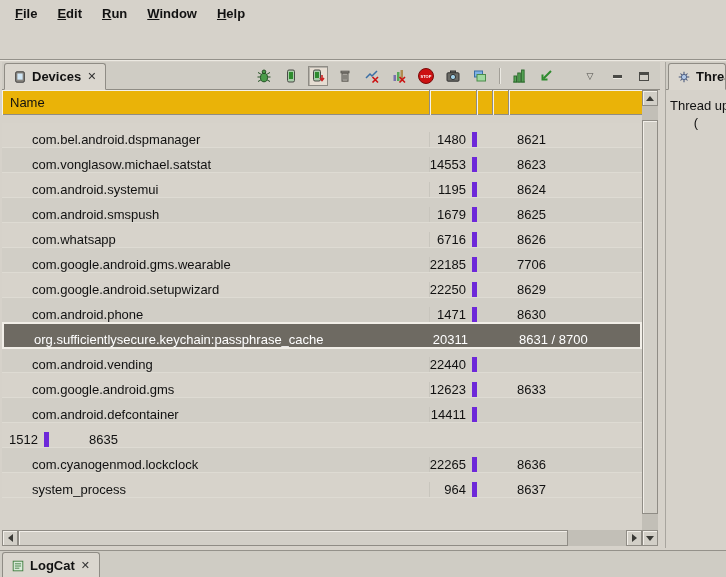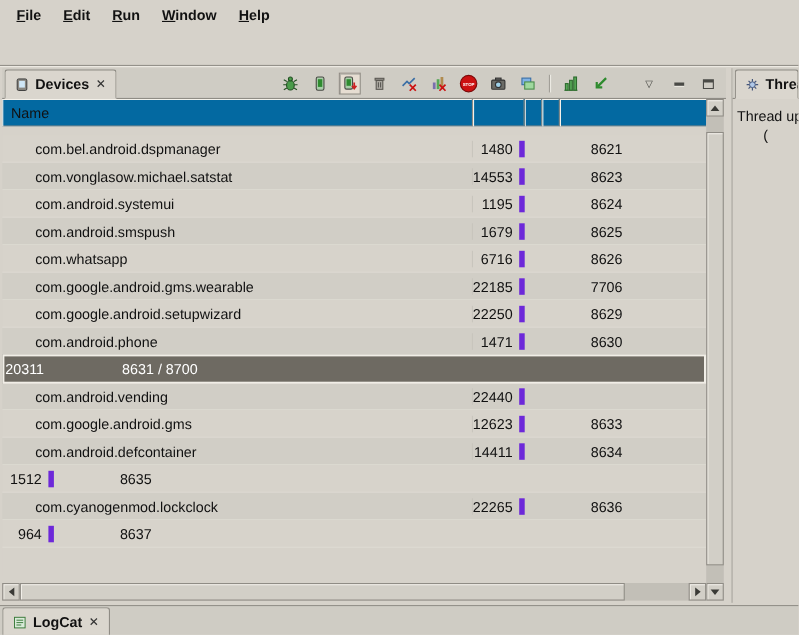--- a/index.html
+++ b/index.html
@@ -50,39 +50,39 @@
   .stop-badge { width:16px; height:16px; border-radius:50%; background:#cc1111;
     border:1px solid #7a0a0a; color:#fff; font-size:4px; font-weight:bold;
     display:flex; align-items:center; justify-content:center; letter-spacing:0; }
 
   .minimize-glyph { width:9px; height:3px; background:#4a4a46; box-shadow:0 1px 0 #ecEae3; }
   .maximize-glyph { width:10px; height:9px; border:1px solid #4a4a46; border-top:3px solid #4a4a46; background:transparent; }
   .tri-down { font-size:9px; color:#4a4a46; line-height:1; }
 
   
   .header-row { position:absolute; top:28px; left:0; width:640px; height:25px;
-    display:flex; background:#0369a1;text-align:center; }
+    display:flex; background:#eab308;text-align:center; }
   .header-cell { height:100%; display:flex; align-items:center; padding-left:8px;
     border-right:1px solid #8f8c85;
     box-shadow:inset 0 1px 0 #f4f1ea, inset 1px 0 0 #f4f1ea, inset 0 -1px 0 #8f8c85; }
   .hc-name { width:428px; }
   .hc-pid  { width:47px; }
   .hc-s1, .hc-s2 { width:16px; padding-left:0; }
   .hc-port { flex:1; border-right:none; }
 
   .table-body { position:absolute; top:53px; left:0; width:640px; height:409px;
     padding-top:8px; background:#d6d2ca; overflow:hidden; }
-  .trow { height:25px; display:flex; align-items:center; background:#d7d3cb;
+  .trow { height:25px; display:flex; align-items:flex-end; background:#d7d3cb;
     border-bottom:1px solid #dedbd3; }
   .trow:nth-child(even) { background:#d1cec6; }
   .cell { display:flex; align-items:center; overflow:hidden; white-space:nowrap; }
   .c-name { width:428px; padding-left:30px; border-right:1px solid #c8c5bd; }
   .c-pid  { width:47px;  justify-content:flex-end; padding-right:6px; border-right:5px solid #6d28d9; }
   .c-s1, .c-s2 { width:16px; border-right:1px solid #c8c5bd; }
-  .c-port { flex:1; padding-left:8px;margin-left:20px; }
+  .c-port { flex:1; padding-left:8px; }
   .trow.selected { background:#6e6a62; color:#ffffff; border:2px solid #f1eee7; height:27px; margin:-1px 0; position:relative; z-index:2; }
   .trow.selected .cell { border-right-color:transparent; }
 
   
   .vscroll { position:absolute; left:640px; top:28px; width:16px; height:456px; background:#c2bfb7; }
   .hscroll { position:absolute; left:0; top:468px; width:640px; height:16px; background:#c2bfb7; }
   .sb-btn { position:absolute; width:16px; height:16px; background:#d2cfc7; border:1px solid #8f8c85;
     box-shadow:inset 1px 1px 0 #f2efe9; display:flex; align-items:center; justify-content:center; }
   .sb-thumb { position:absolute; background:#d2cfc7; border:1px solid #8f8c85; box-shadow:inset 1px 1px 0 #f2efe9; }
   .arr { width:0; height:0; }
@@ -295,20 +295,21 @@
           <div class="cell c-port">8629</div>
         </div>
         <div class="trow">
           <div class="cell c-name">com.android.phone</div>
           <div class="cell c-pid">1471</div>
           <div class="cell c-s1"></div>
           <div class="cell c-s2"></div>
           <div class="cell c-port">8630</div>
         </div>
         <div class="trow selected">
+          <div class="cell c-name">org.sufficientlysecure.keychain:passphrase_cache</div>
           <div class="cell c-pid">20311</div>
           <div class="cell c-s1"></div>
           <div class="cell c-s2"></div>
           <div class="cell c-port">8631 / 8700</div>
         </div>
         <div class="trow">
           <div class="cell c-name">com.android.vending</div>
           <div class="cell c-pid">22440</div>
           <div class="cell c-s1"></div>
           <div class="cell c-s2"></div>
@@ -318,36 +319,36 @@
           <div class="cell c-pid">12623</div>
           <div class="cell c-s1"></div>
           <div class="cell c-s2"></div>
           <div class="cell c-port">8633</div>
         </div>
         <div class="trow">
           <div class="cell c-name">com.android.defcontainer</div>
           <div class="cell c-pid">14411</div>
           <div class="cell c-s1"></div>
           <div class="cell c-s2"></div>
-          <div class="cell c-port">8634</div>
         </div>
         <div class="trow">
           <div class="cell c-pid">1512</div>
           <div class="cell c-s1"></div>
           <div class="cell c-s2"></div>
           <div class="cell c-port">8635</div>
         </div>
         <div class="trow">
           <div class="cell c-name">com.cyanogenmod.lockclock</div>
           <div class="cell c-pid">22265</div>
           <div class="cell c-s1"></div>
           <div class="cell c-s2"></div>
           <div class="cell c-port">8636</div>
         </div>
         <div class="trow">
+          <div class="cell c-name">system_process</div>
           <div class="cell c-pid">964</div>
           <div class="cell c-s1"></div>
           <div class="cell c-s2"></div>
           <div class="cell c-port">8637</div>
         </div>
       </div>
 
     <div class="vscroll">
       <div class="sb-btn" style="top:0; left:0;">
         <div class="arr arr-up"></div>

